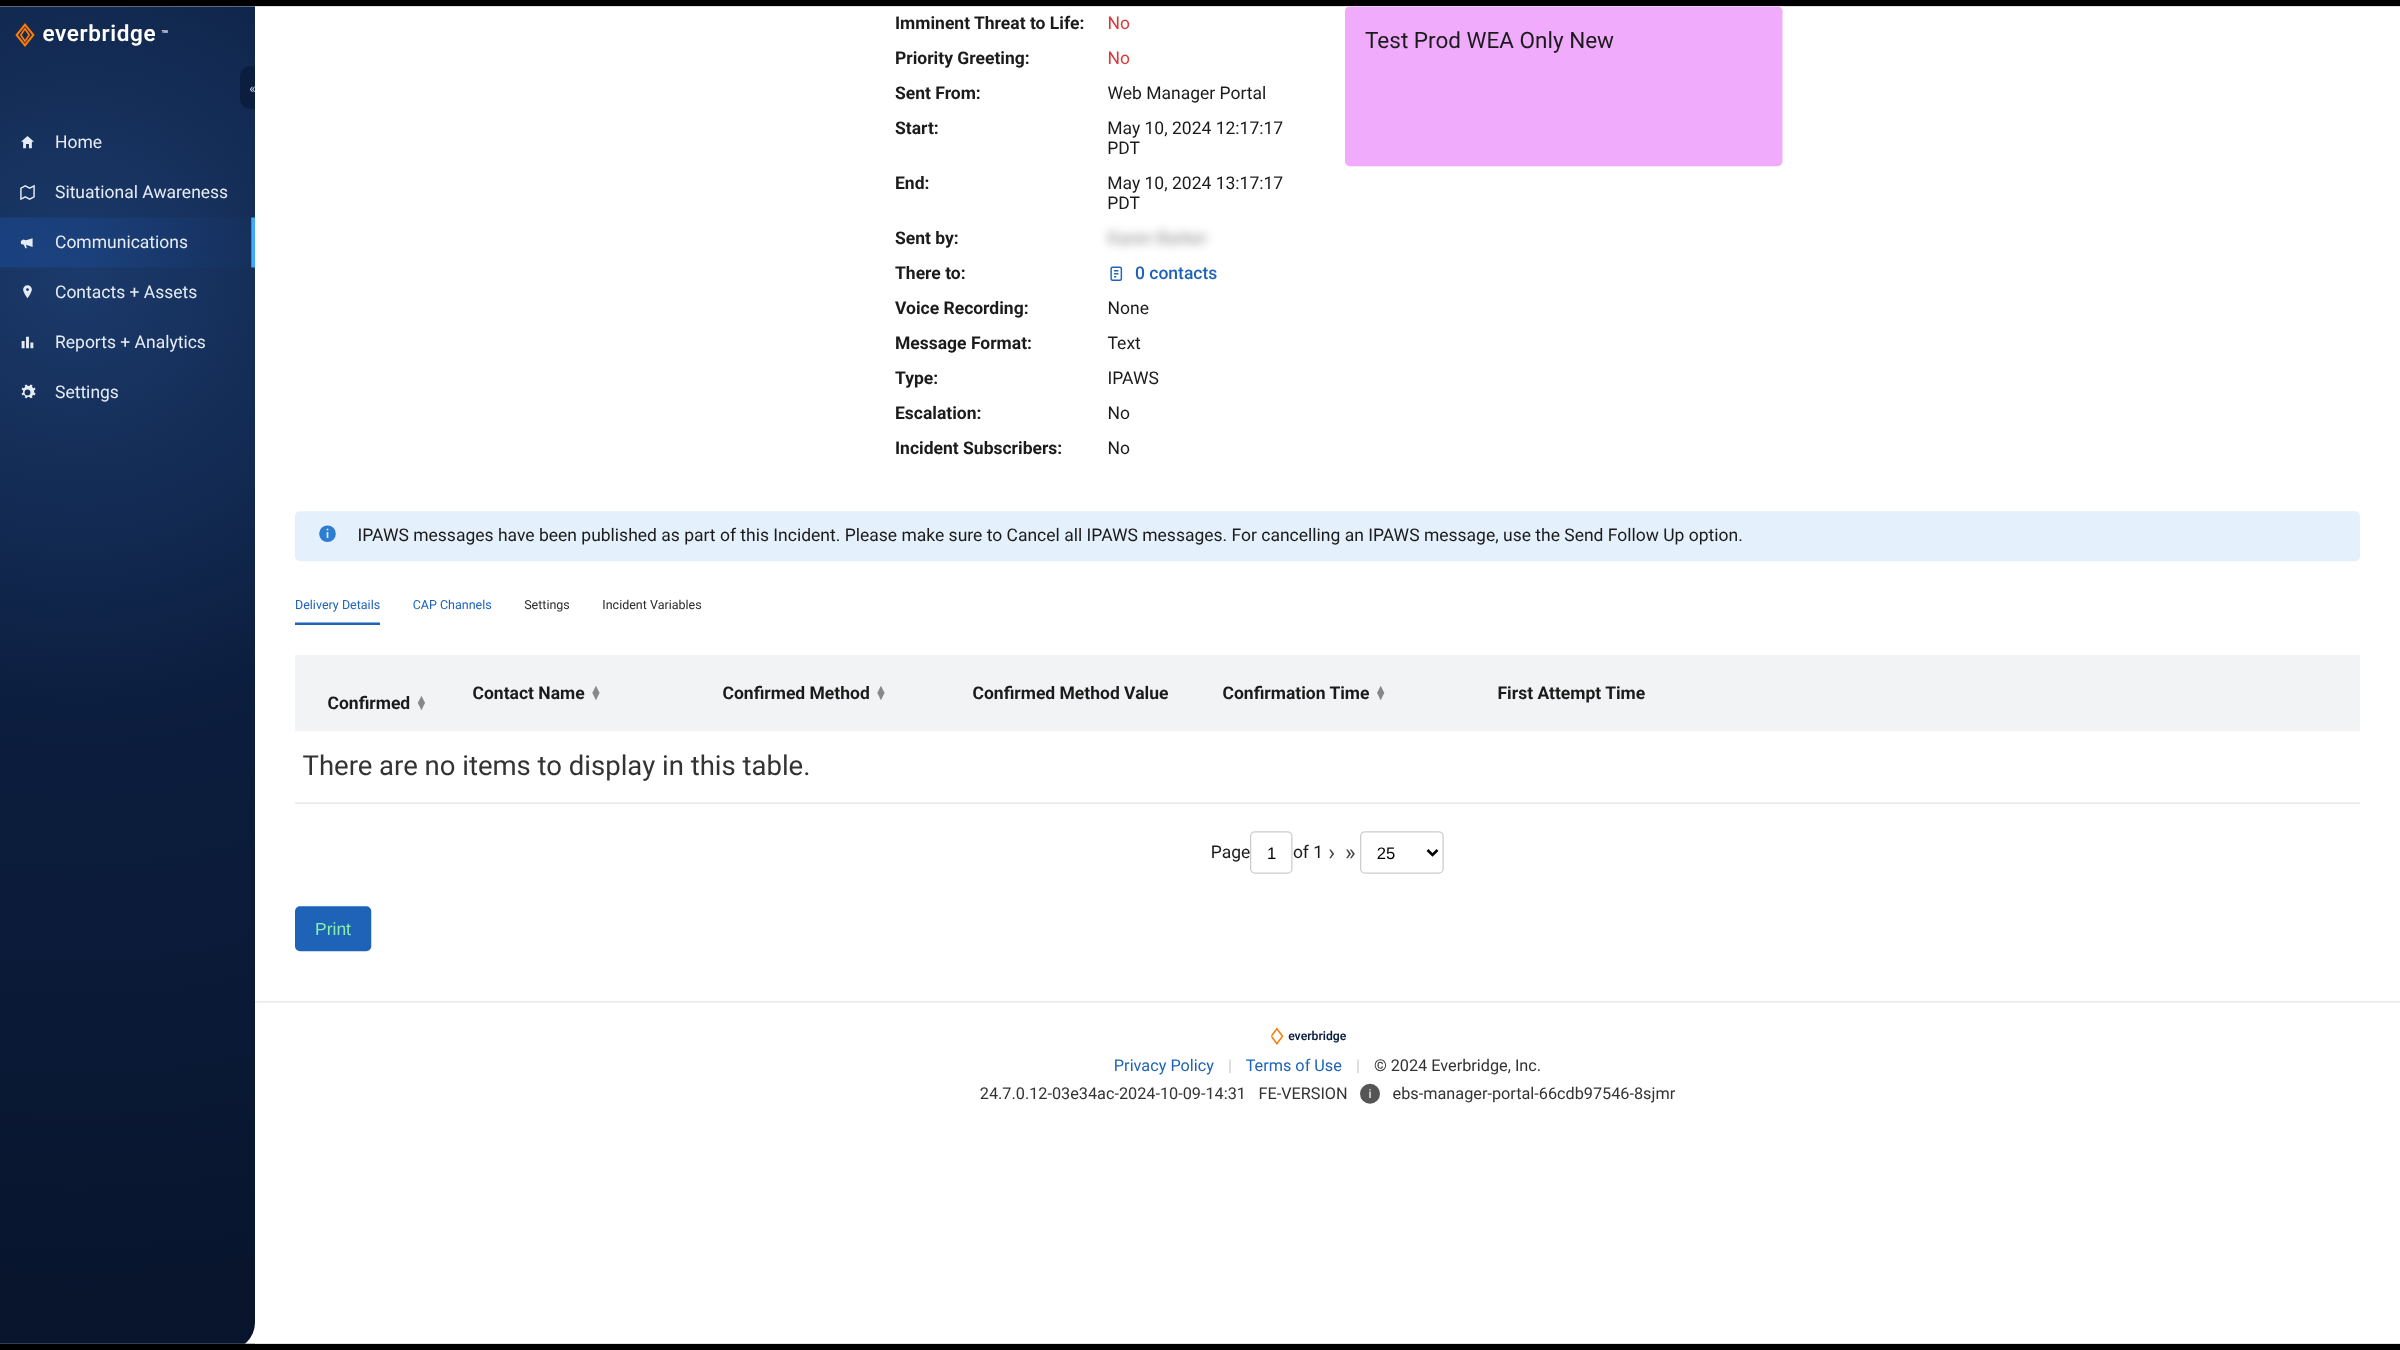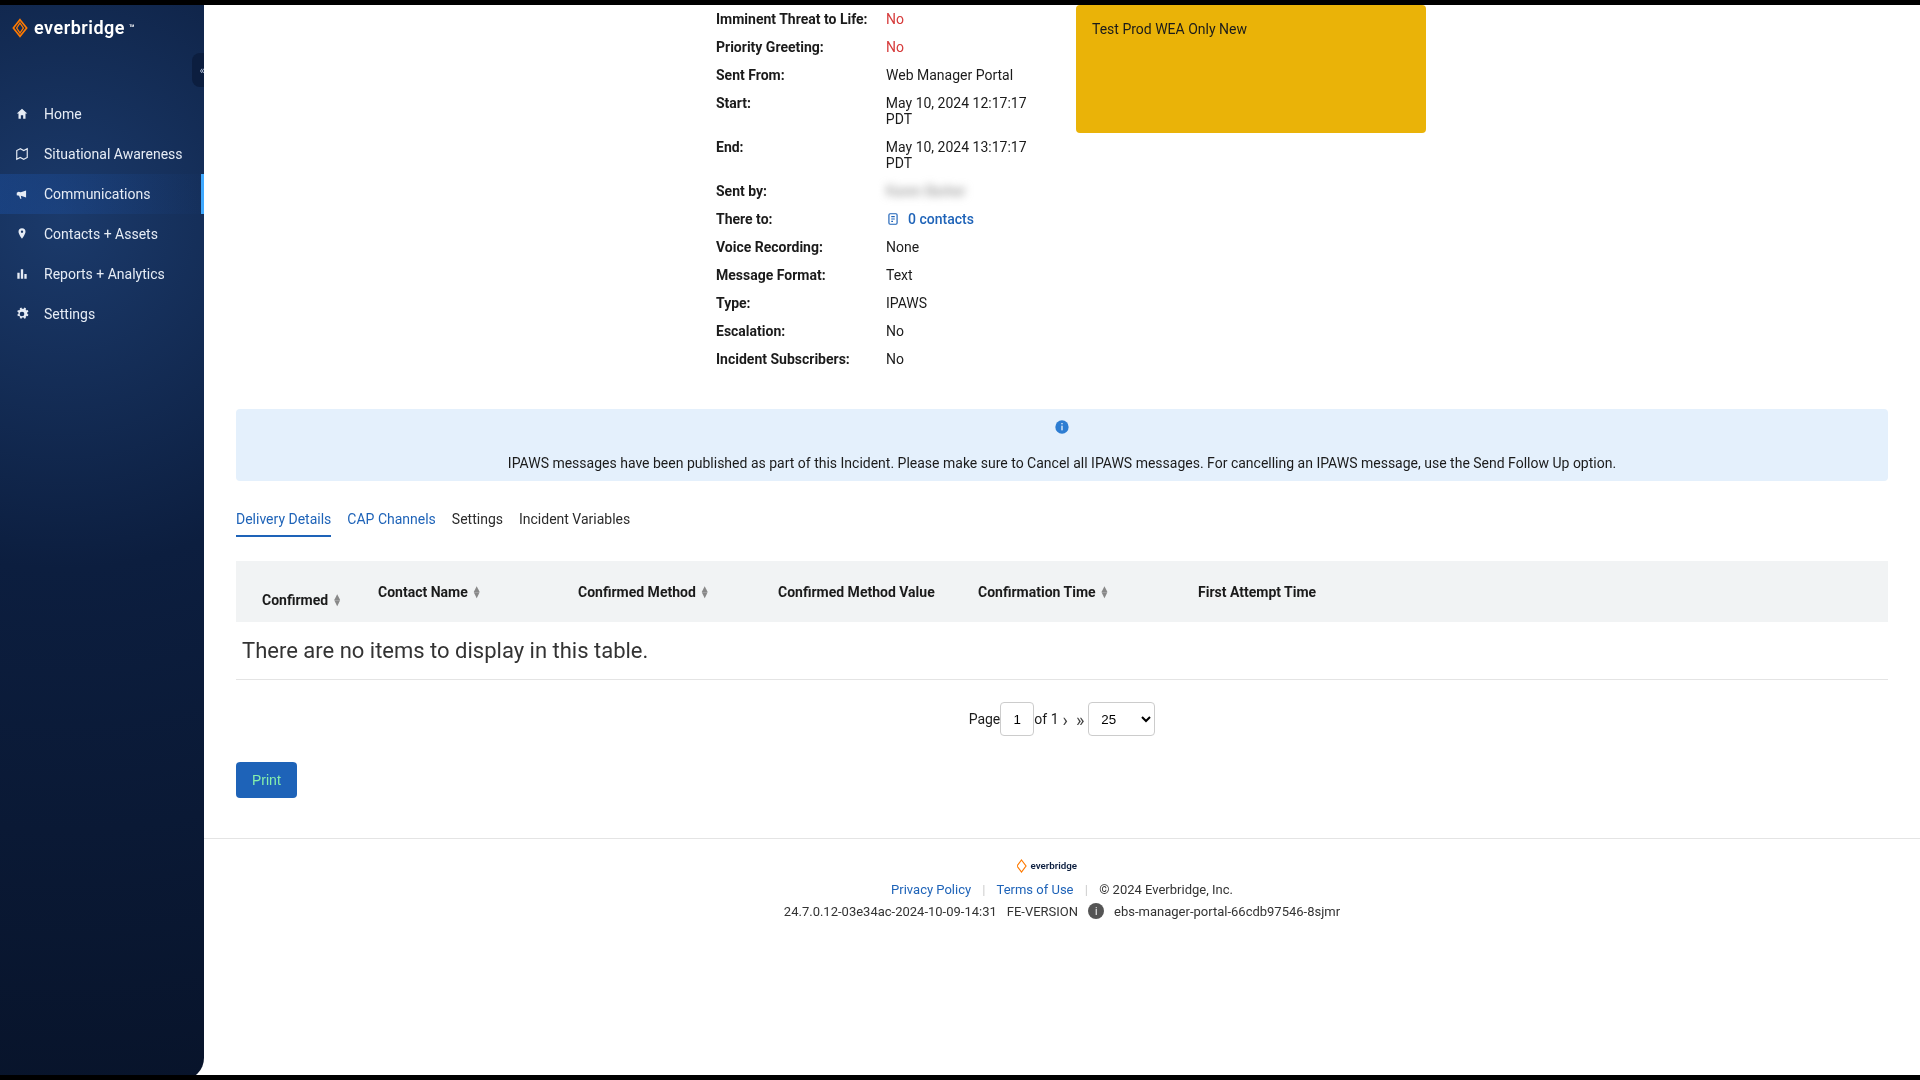--- a/index.html
+++ b/index.html
@@ -77,43 +77,42 @@
   .detail-list { flex: 0 0 340px; }
   .detail-row { display:flex; padding: 6px 0; font-size:14px; }
   .detail-label { font-weight:700; width: 170px; }
   .detail-value { }
   .detail-value.red { color: #d63a3a; }
   .detail-value.blur { filter: blur(4px); color:#888; }
   .sentto-value { display:flex; align-items:center; gap:8px; color:#1e63b8; font-weight:500; cursor:pointer;}
   .side-card {
     margin-left: 20px;
     width: 350px;
-    background: #eab308;
+    background: #f0abfc;
     border-radius: 4px;
     padding: 14px 16px 50px 16px;
-    font-size: 14px;
+    font-size: 18px;
     line-height: 1.5;
     height: 128px;
   }
   
   .info-banner {
     margin: 36px 32px 0 32px;
     background: #e4f0fc;
     border-radius: 4px;
     padding: 10px 18px;
     display:flex;
     align-items:center;
     gap:16px;
     font-size:14px;
     color:#1b1b1b;
-    flex-direction:column;
   }
   .info-banner .info-icon { color:#2d7dd2; font-size:16px; }
   
-  .tabs { margin: 22px 32px 0 32px; display:flex; gap:16px; font-size:14px; border-bottom: none; }
+  .tabs { margin: 22px 32px 0 32px; display:flex; gap:26px; font-size:10px; border-bottom: none; }
   .tab { padding: 8px 0; cursor:pointer; color:#2b2b2b; }
   .tab.active { color:#1e63b8; border-bottom: 2px solid #1e63b8; }
   .tab.link { color:#1e63b8; }
   
   .table-wrap { margin: 24px 32px 0 32px; }
   .table-head {
     display:flex;
     background:#f1f3f4;
     font-size:14px;
     font-weight:700;

